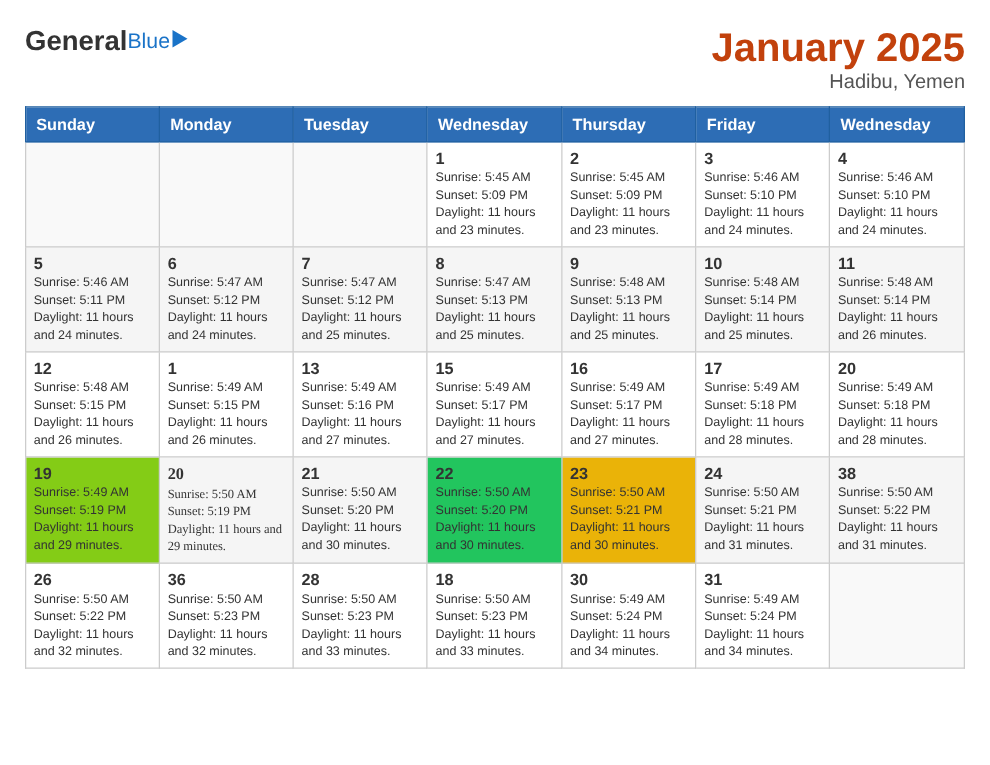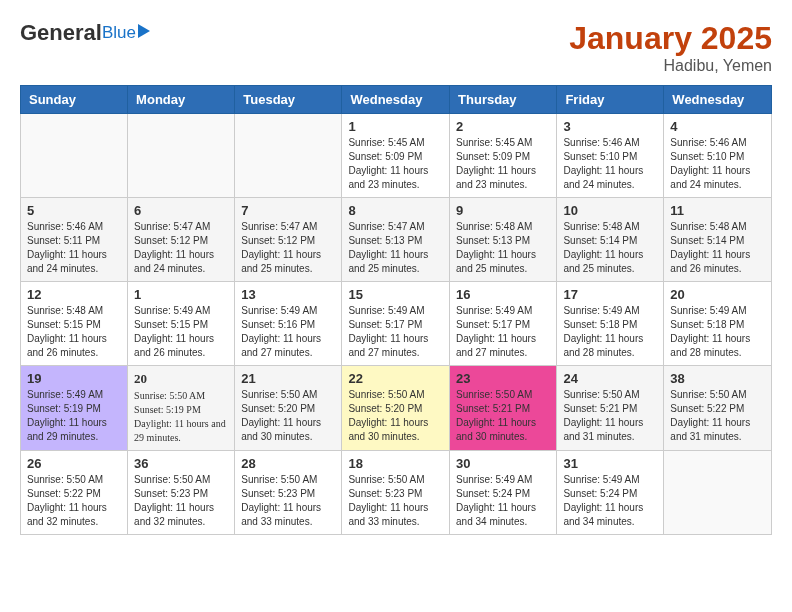--- a/index.html
+++ b/index.html
@@ -240,45 +240,45 @@
 Daylight: 11 hours and 28 minutes.</div>
         </td>
         <td>
           <div class="day-num">20</div>
           <div class="day-info" style="white-space: pre-line;">Sunrise: 5:49 AM
 Sunset: 5:18 PM
 Daylight: 11 hours and 28 minutes.</div>
         </td>
       </tr>
       <tr style="background: rgb(245, 245, 245);">
-        <td style="background: #c4b5fd;">
+        <td style="background: #84cc16;">
           <div class="day-num">19</div>
           <div class="day-info" style="white-space: pre-line;">Sunrise: 5:49 AM
 Sunset: 5:19 PM
 Daylight: 11 hours and 29 minutes.</div>
         </td>
         <td style="background: rgb(245, 245, 245); font-family: Liberation Serif, serif;">
           <div class="day-num">20</div>
           <div class="day-info" style="white-space: pre-line;">Sunrise: 5:50 AM
 Sunset: 5:19 PM
 Daylight: 11 hours and 29 minutes.</div>
         </td>
         <td style="background: rgb(245, 245, 245);">
           <div class="day-num">21</div>
           <div class="day-info" style="white-space: pre-line;">Sunrise: 5:50 AM
 Sunset: 5:20 PM
 Daylight: 11 hours and 30 minutes.</div>
         </td>
-        <td style="background: #fef9c3;">
+        <td style="background: #22c55e;">
           <div class="day-num">22</div>
           <div class="day-info" style="white-space: pre-line;">Sunrise: 5:50 AM
 Sunset: 5:20 PM
 Daylight: 11 hours and 30 minutes.</div>
         </td>
-        <td style="background: #ec4899;">
+        <td style="background: #eab308;">
           <div class="day-num">23</div>
           <div class="day-info" style="white-space: pre-line;">Sunrise: 5:50 AM
 Sunset: 5:21 PM
 Daylight: 11 hours and 30 minutes.</div>
         </td>
         <td style="background: rgb(245, 245, 245);">
           <div class="day-num">24</div>
           <div class="day-info" style="white-space: pre-line;">Sunrise: 5:50 AM
 Sunset: 5:21 PM
 Daylight: 11 hours and 31 minutes.</div>

